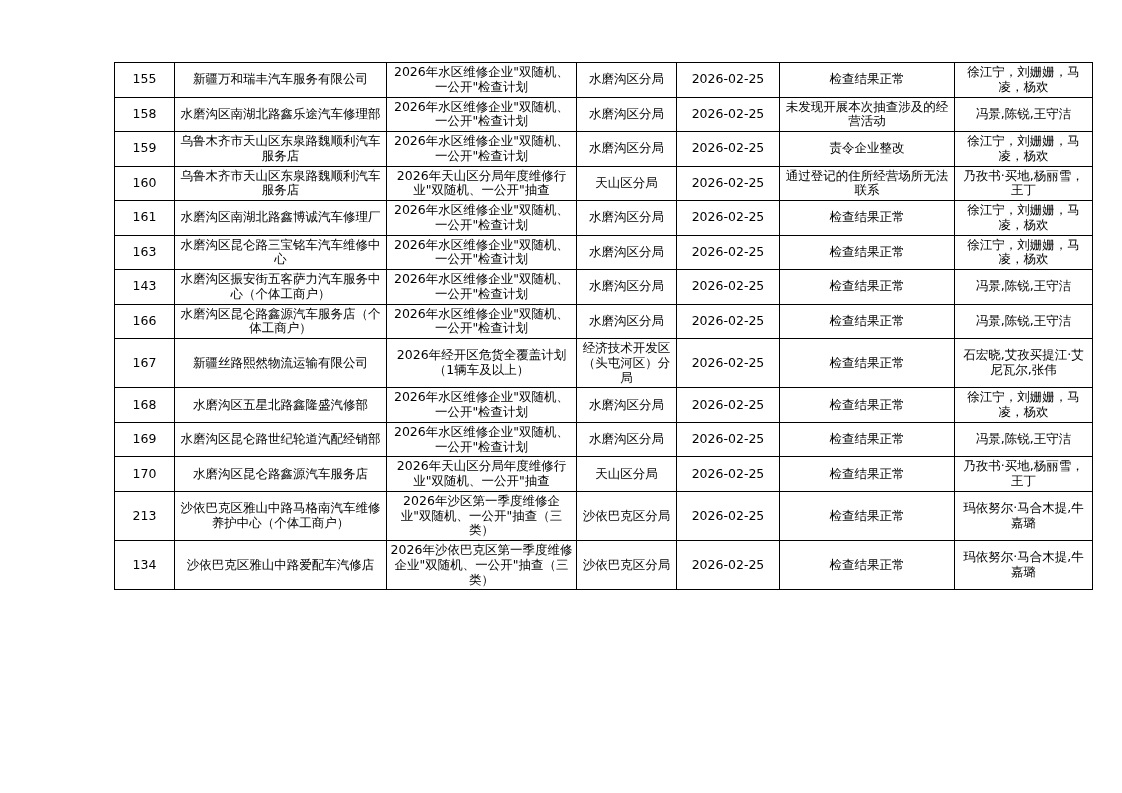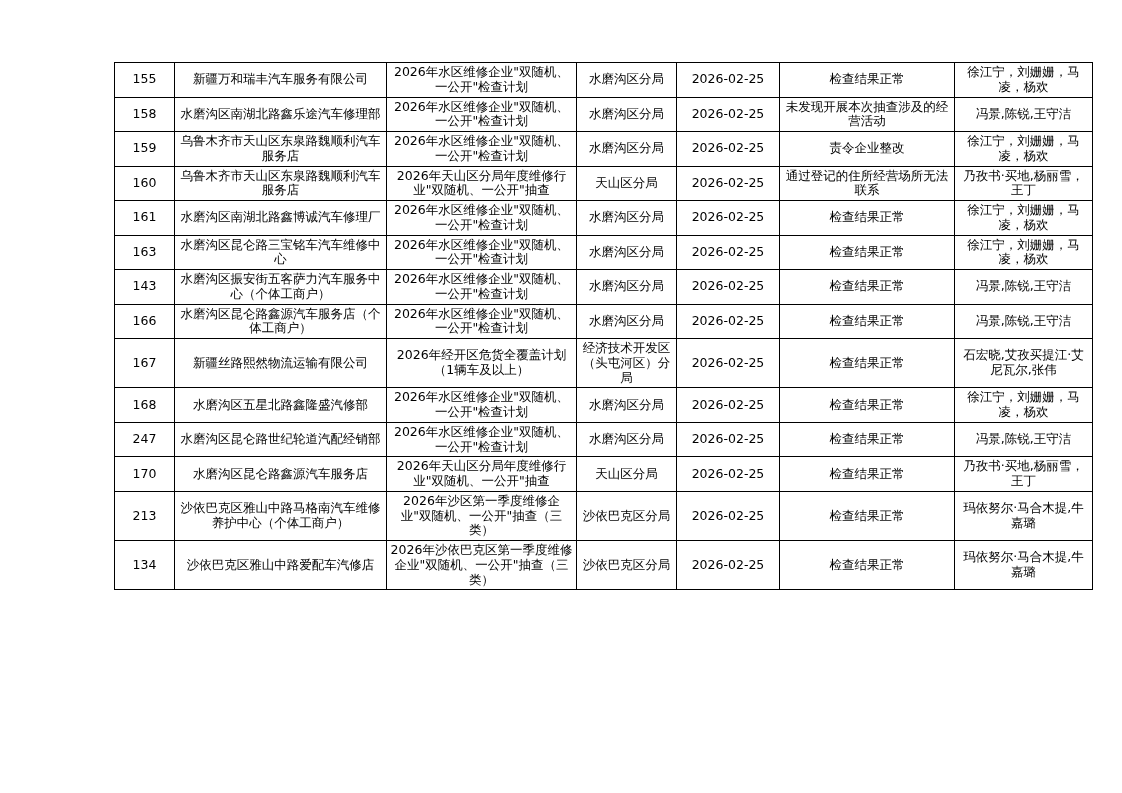--- a/index.html
+++ b/index.html
@@ -153,21 +153,21 @@
       <tr>
         <td class="idx">168</td>
         <td class="name">水磨沟区五星北路鑫隆盛汽修部</td>
         <td class="plan">2026年水区维修企业"双随机、一公开"检查计划</td>
         <td class="org">水磨沟区分局</td>
         <td class="date">2026-02-25</td>
         <td class="result">检查结果正常</td>
         <td class="staff">徐江宁，刘姗姗，马凌，杨欢</td>
       </tr>
       <tr>
-        <td class="idx">247</td>
+        <td class="idx">169</td>
         <td class="name">水磨沟区昆仑路世纪轮道汽配经销部</td>
         <td class="plan">2026年水区维修企业"双随机、一公开"检查计划</td>
         <td class="org">水磨沟区分局</td>
         <td class="date">2026-02-25</td>
         <td class="result">检查结果正常</td>
         <td class="staff">冯景,陈锐,王守洁</td>
       </tr>
       <tr>
         <td class="idx">170</td>
         <td class="name">水磨沟区昆仑路鑫源汽车服务店</td>

